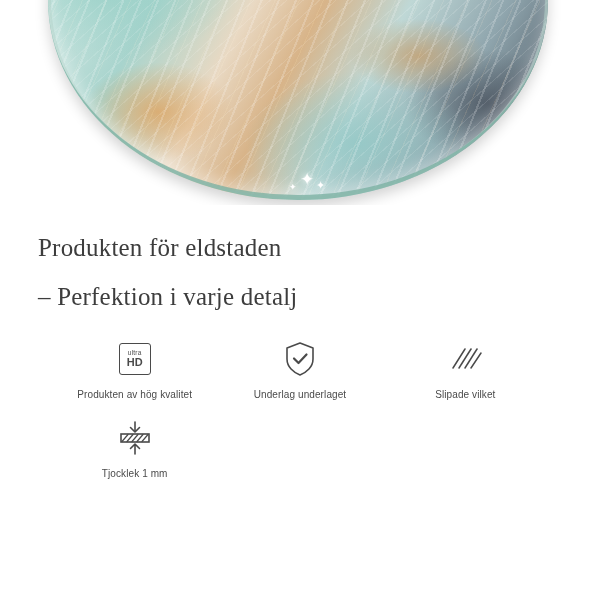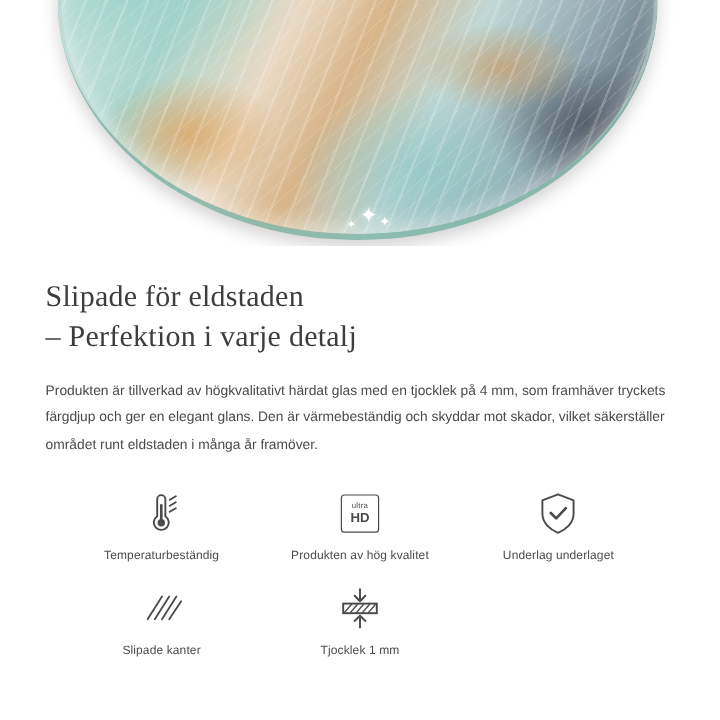--- a/index.html
+++ b/index.html
@@ -96,21 +96,21 @@
   }
   .headline {
     font-family: "Liberation Serif", serif;
     font-size: 25px;
     line-height: 1.32;
     color: #3d3d3d;
     font-weight: 400;
     margin: 0 0 18px 0;
     letter-spacing: 0.2px;
   }
-  .headline .line2 { display: block; }
+  .headline .line2 { display: block; margin-top: 16px; }
 
   .body-copy {
     font-size: 11.5px;
     line-height: 1.95;
     color: #4a4a4a;
     margin: 0;
     max-width: 520px;
   }
 
   
@@ -162,40 +162,26 @@
   <div class="hero">
     <div class="hero-disc"></div>
     <div class="hero-edge"></div>
     <span class="sparkle s1">✦</span>
     <span class="sparkle s2">✦</span>
     <span class="sparkle s3">✦</span>
   </div>
 
   <div class="content">
     <h1 class="headline">
-      <span>Slipade för eldstaden</span>
+      <span>Produkten för eldstaden</span>
       <span class="line2">– Perfektion i varje detalj</span>
     </h1>
-    <p class="body-copy">Produkten är tillverkad av högkvalitativt härdat glas med en tjocklek på 4 mm, som framhäver tryckets färgdjup och ger en elegant glans. Den är värmebeständig och skyddar mot skador, vilket säkerställer området runt eldstaden i många år framöver.</p>
 
     <div class="features">
 
-      <div class="feature">
-        <div class="feature-icon">
-          <svg width="34" height="36" viewBox="0 0 34 36" fill="none" stroke="#4a4a4a" stroke-width="1.6" stroke-linecap="round">
-            <path d="M13 6a3.4 3.4 0 0 1 6.8 0v14.2a6.2 6.2 0 1 1-6.8 0V6z"></path>
-            <circle cx="16.4" cy="25.6" r="3.1" fill="#4a4a4a" stroke="none"></circle>
-            <line x1="16.4" y1="11" x2="16.4" y2="23.5" stroke-width="2.2"></line>
-            <line x1="23.5" y1="6.5" x2="28.5" y2="3.5"></line>
-            <line x1="23.5" y1="11.5" x2="28.5" y2="8.5"></line>
-            <line x1="23.5" y1="16.5" x2="28.5" y2="13.5"></line>
-          </svg>
-        </div>
-        <div class="feature-label">Temperaturbeständig</div>
-      </div>
 
       <div class="feature">
         <div class="feature-icon">
           <div class="ultrahd-box">
             <span class="u1">ultra</span>
             <span class="u2">HD</span>
           </div>
         </div>
         <div class="feature-label">Produkten av hög kvalitet</div>
       </div>
@@ -213,21 +199,21 @@
 
       <div class="feature">
         <div class="feature-icon">
           <svg width="34" height="30" viewBox="0 0 34 30" fill="none" stroke="#4a4a4a" stroke-width="1.5" stroke-linecap="round">
             <path d="M5 24 L17 5"></path>
             <path d="M11 24 L23 5"></path>
             <path d="M17 24 L29 5"></path>
             <path d="M23 24 L33 9"></path>
           </svg>
         </div>
-        <div class="feature-label">Slipade kanter</div>
+        <div class="feature-label">Slipade vilket</div>
       </div>
 
       <div class="feature">
         <div class="feature-icon">
           <svg width="36" height="36" viewBox="0 0 36 36" fill="none" stroke="#4a4a4a" stroke-width="1.6" stroke-linecap="round">
             <line x1="18" y1="2" x2="18" y2="11"></line>
             <path d="M13.5 7.5 L18 12 L22.5 7.5" stroke-linejoin="round"></path>
             <rect x="4" y="14" width="28" height="8" fill="none"></rect>
             <path d="M5 21.5 L11 14.5 M10 21.5 L16 14.5 M15 21.5 L21 14.5 M20 21.5 L26 14.5 M25 21.5 L31 14.5" stroke-width="1.2"></path>
             <line x1="18" y1="34" x2="18" y2="25"></line>

